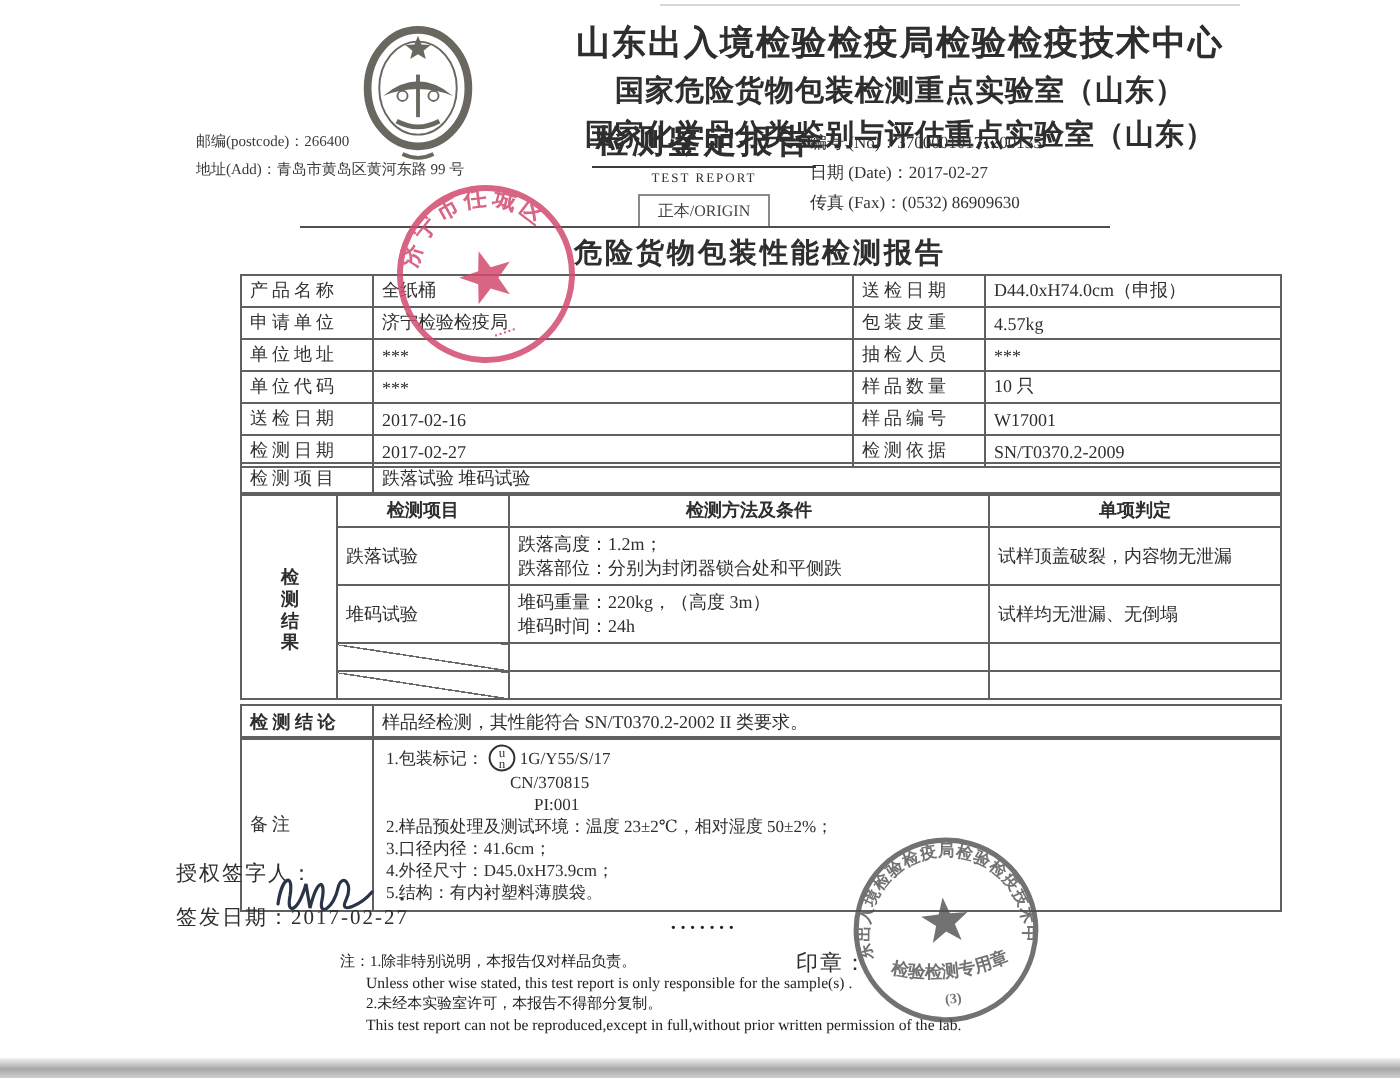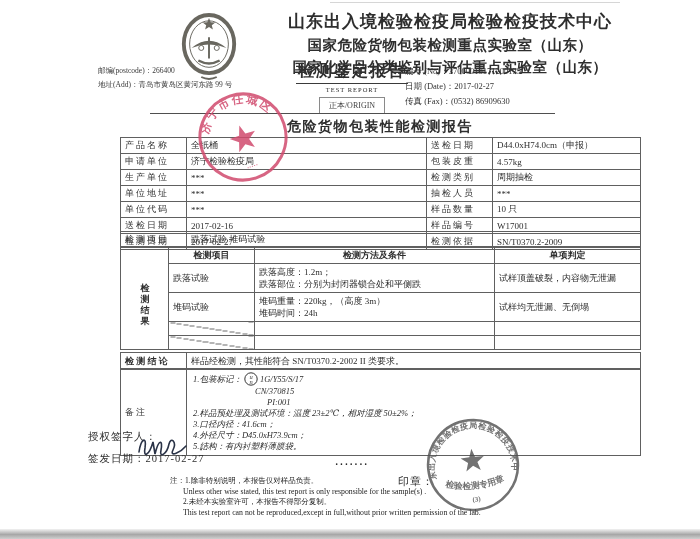--- a/index.html
+++ b/index.html
@@ -39,21 +39,21 @@
   .tC{position:absolute;left:120px;top:246px;}
   .tD{position:absolute;left:120px;top:352px;}
   .tE{position:absolute;left:120px;top:368px;}
   .lab{letter-spacing:2px;color:#333;}
   .cen{text-align:left;}
   .vert{writing-mode:vertical-lr;text-orientation:upright;letter-spacing:11px;
         text-align:center;font-weight:bold;padding-top:8px;}
   .hdr{text-align:center;font-weight:bold;}
   .mline{white-space:normal;line-height:12px;}
   .diag{background:linear-gradient(to top right,transparent 48.5%,#6a6a6a 48.5%,#6a6a6a 51.5%,transparent 51.5%);}
-  .tE td.rm-body{white-space:normal;vertical-align:top;padding:3px 6px;font-style:italic;}
+  .tE td.rm-body{white-space:normal;vertical-align:top;padding:3px 6px;}
   .rm-line{font-size:8.5px;line-height:11px;}
   .rm-i1{margin-left:62px;}
   .rm-i2{margin-left:74px;}
   .un{vertical-align:-4px;margin:0 2px;}
 
   
   .auth{position:absolute;left:88px;top:430px;font-size:10.5px;letter-spacing:1px;}
   .sig-svg{position:absolute;left:133px;top:428px;}
   .sig-dot{position:absolute;left:196px;top:440px;font-size:10px;font-weight:bold;}
   .issue{position:absolute;left:88px;top:452px;font-size:10.5px;letter-spacing:1px;}
@@ -135,26 +135,20 @@
       <td class="lab">产品名称</td>
       <td>全纸桶</td>
       <td class="lab">送检日期</td>
       <td>D44.0xH74.0cm（申报）</td>
     </tr>
     <tr>
       <td class="lab">申请单位</td>
       <td>济宁检验检疫局</td>
       <td class="lab">包装皮重</td>
       <td>4.57kg</td>
-    </tr>
-    <tr>
-      <td class="lab">生产单位</td>
-      <td>***</td>
-      <td class="lab">检测类别</td>
-      <td>周期抽检</td>
     </tr>
     <tr>
       <td class="lab">单位地址</td>
       <td>***</td>
       <td class="lab">抽检人员</td>
       <td>***</td>
     </tr>
     <tr>
       <td class="lab">单位代码</td>
       <td>***</td>

